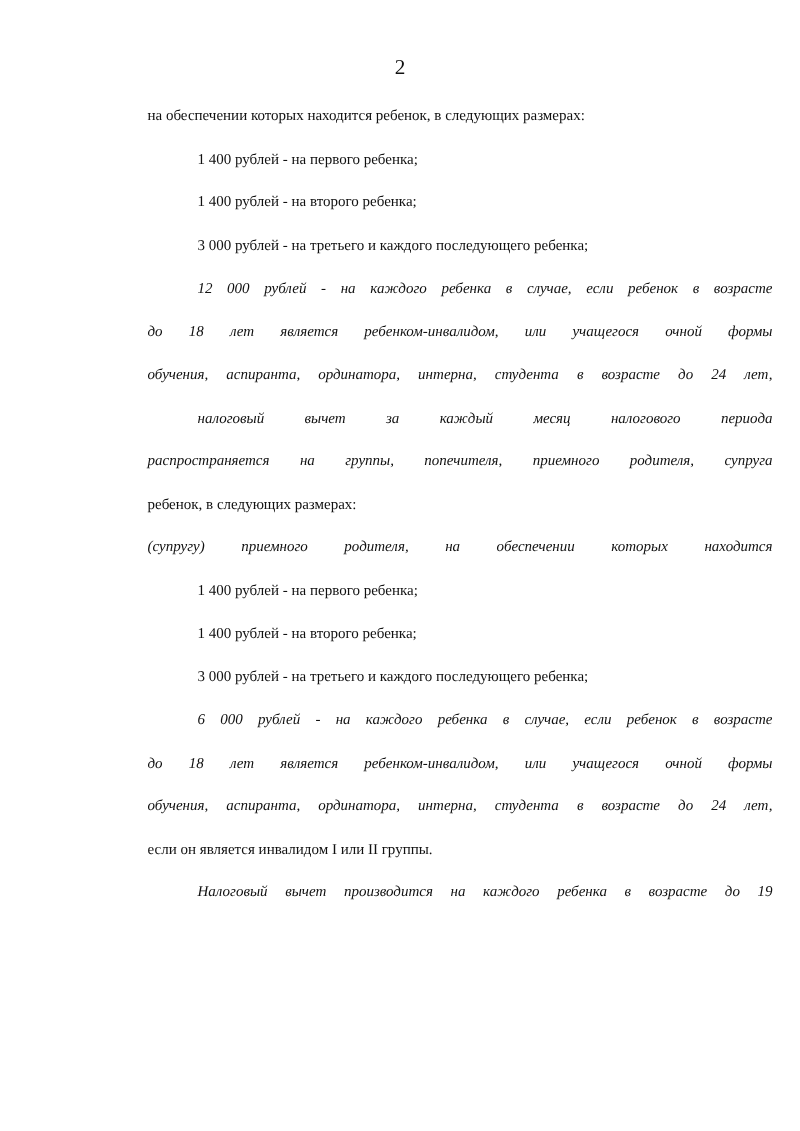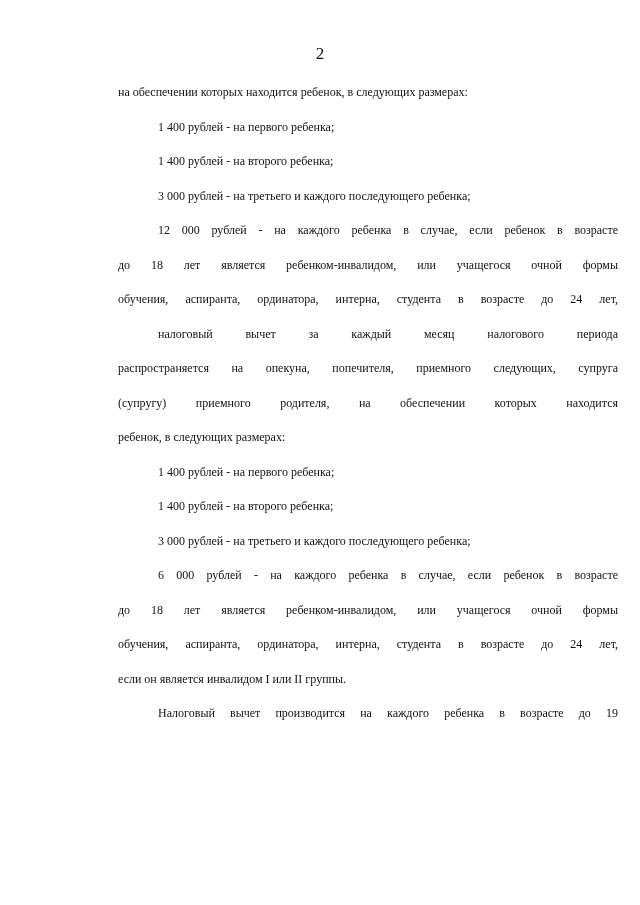--- a/index.html
+++ b/index.html
@@ -37,42 +37,43 @@
     margin-left: 48px;
   }
   .line {
     text-align: left;
     white-space: nowrap;
   }
   .line.justified {
     white-space: normal;
     text-align: justify;
     text-align-last: justify;
+    font-style: italic;
   }
   .line.indent {
     text-indent: 40px;
   }
 </style>
 </head>
 <body>
 
 <div class="page">
   <div class="page-number">2</div>
   <div class="body-text" id="body-text">
       <div class="line">на обеспечении которых находится ребенок, в следующих размерах:</div>
       <div class="line indent">1 400 рублей - на первого ребенка;</div>
       <div class="line indent">1 400 рублей - на второго ребенка;</div>
       <div class="line indent">3 000 рублей - на третьего и каждого последующего ребенка;</div>
       <div class="line indent justified">12 000 рублей - на каждого ребенка в случае, если ребенок в возрасте</div>
       <div class="line justified">до 18 лет является ребенком-инвалидом, или учащегося очной формы</div>
       <div class="line justified">обучения, аспиранта, ординатора, интерна, студента в возрасте до 24 лет,</div>
       <div class="line indent justified">налоговый вычет за каждый месяц налогового периода</div>
-      <div class="line justified">распространяется на опекуна, попечителя, приемного следующих, супруга</div>
+      <div class="line justified">распространяется на группы, попечителя, приемного родителя, супруга</div>
+      <div class="line">ребенок, в следующих размерах:</div>
       <div class="line justified">(супругу) приемного родителя, на обеспечении которых находится</div>
-      <div class="line">ребенок, в следующих размерах:</div>
       <div class="line indent">1 400 рублей - на первого ребенка;</div>
       <div class="line indent">1 400 рублей - на второго ребенка;</div>
       <div class="line indent">3 000 рублей - на третьего и каждого последующего ребенка;</div>
       <div class="line indent justified">6 000 рублей - на каждого ребенка в случае, если ребенок в возрасте</div>
       <div class="line justified">до 18 лет является ребенком-инвалидом, или учащегося очной формы</div>
       <div class="line justified">обучения, аспиранта, ординатора, интерна, студента в возрасте до 24 лет,</div>
       <div class="line">если он является инвалидом I или II группы.</div>
       <div class="line indent justified">Налоговый вычет производится на каждого ребенка в возрасте до 19</div>
     </div>
 </div>

